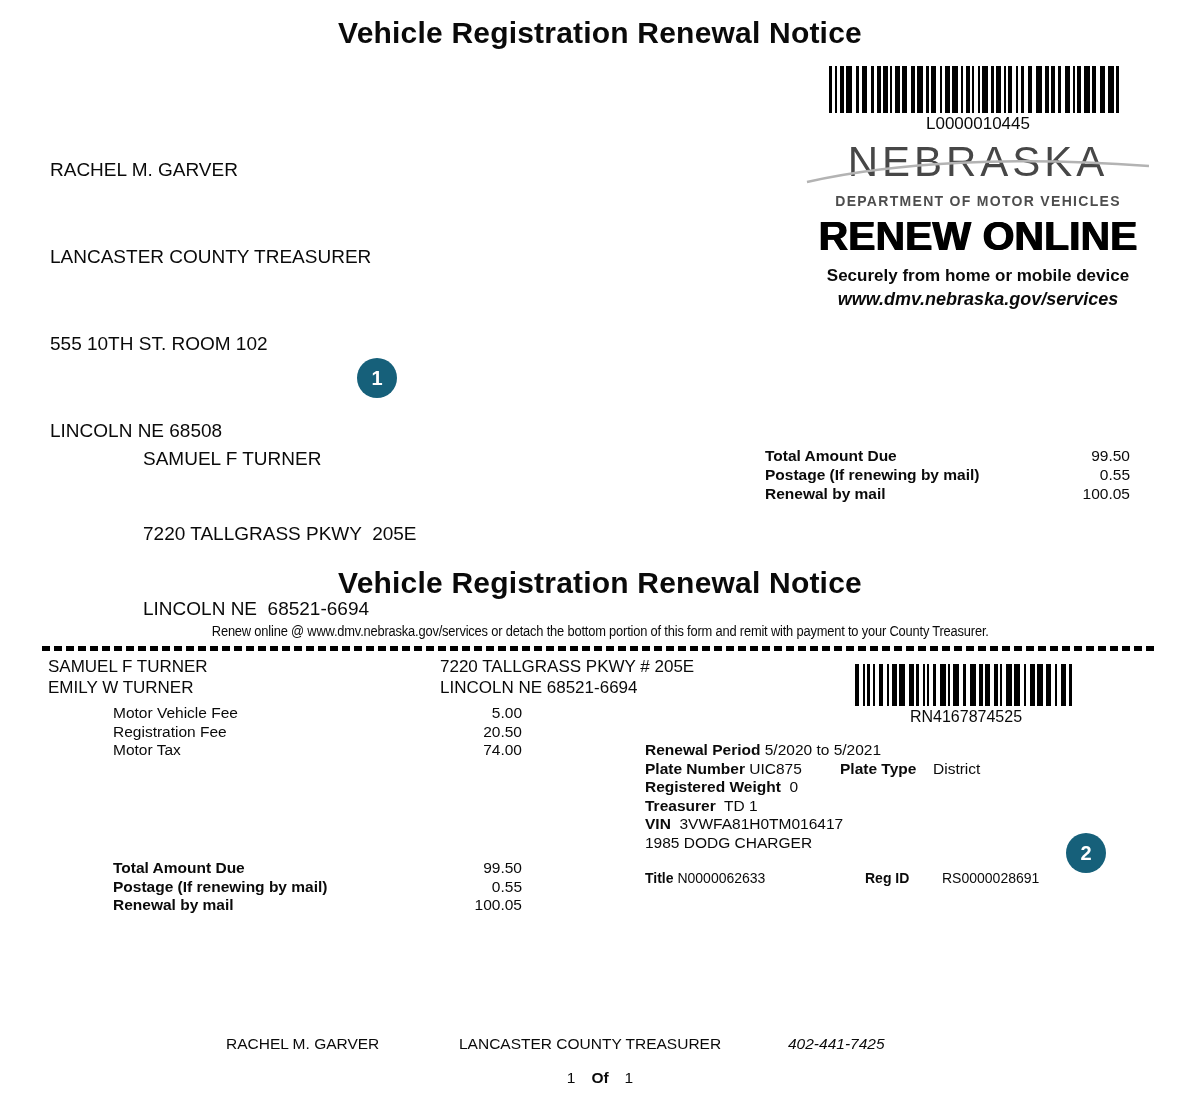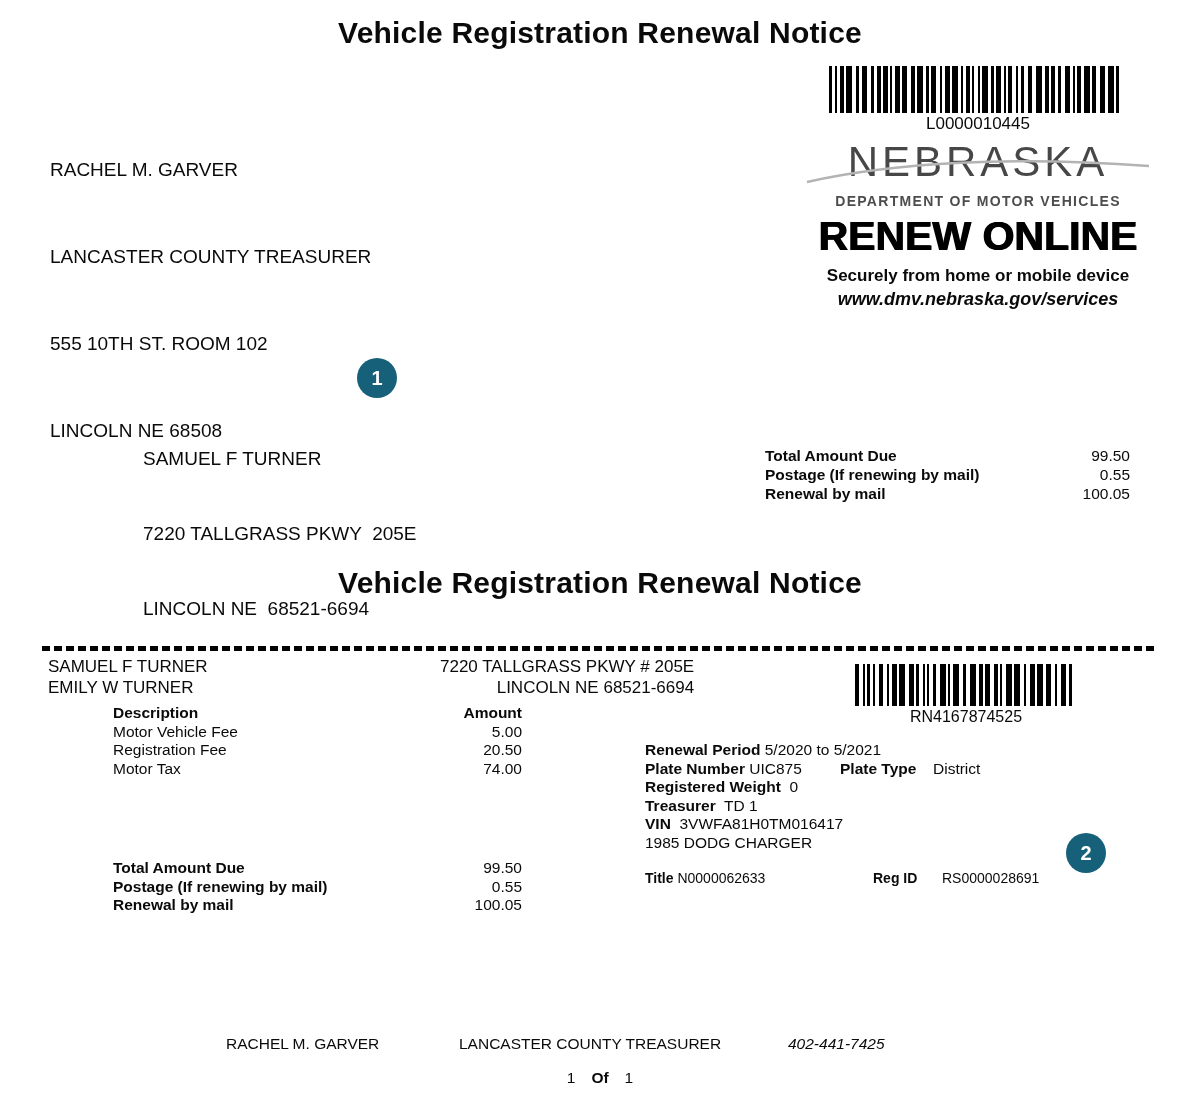--- a/index.html
+++ b/index.html
@@ -71,21 +71,21 @@
   .fee-row{display:flex;width:409px;font-size:15.5px;line-height:18.5px;}
   .fee-label{flex:1;}
   .fee-val{flex:none;width:122px;text-align:right;}
   .bold{font-weight:bold;}
   .veh-block{font-size:15.5px;line-height:18.6px;width:470px;}
   .veh-line{position:relative;white-space:pre-wrap;}
   .lbl{font-weight:bold;}
   .pt-label{position:absolute;left:195px;font-weight:bold;}
   .pt-val{position:absolute;left:288px;}
   .titlereg{position:relative;font-size:14px;width:470px;}
-  .reg-label{position:absolute;left:228px;font-weight:bold;}
+  .reg-label{position:absolute;left:220px;font-weight:bold;}
   .reg-val{position:absolute;left:297px;}
   .footer-row{left:0;top:1035px;width:1200px;height:20px;font-size:15.5px;}
   .footer-row span{position:absolute;white-space:nowrap;}
   .pagenum{
     left:0;top:1069px;width:1200px;
     display:flex;justify-content:center;gap:16px;
     font-size:15.5px;
   }
 </style>
 </head>
@@ -222,29 +222,32 @@
       <span class="tval">0.55</span>
     </div>
     <div class="trow">
       <span class="tlabel">Renewal by mail</span>
       <span class="tval">100.05</span>
     </div>
   </div>
 
   <div class="abs doc-title" style="top:566px;">Vehicle Registration Renewal Notice</div>
 
+  <div class="abs detach-note">
+    <span>Renew online @ www.dmv.nebraska.gov/services or detach the bottom portion of this form and remit with payment to your County Treasurer.</span>
+  </div>
 
   <div class="abs dash-line"></div>
 
   <div class="abs stub-names" style="left:48px;top:657px;">
     <div>SAMUEL F TURNER</div>
     <div>EMILY W TURNER</div>
   </div>
 
-  <div class="abs stub-names" style="left:440px;top:657px;text-align:right;">
+  <div class="abs stub-names" style="left:440px;top:657px;">
     <div>7220 TALLGRASS PKWY # 205E</div>
     <div>LINCOLN NE 68521-6694</div>
   </div>
 
   <div id="barcode2" class="abs barcode" style="left:855px;top:664px;">
       <div class="b" style="width: 4px;"></div>
       <div class="s" style="width: 4px;"></div>
       <div class="b" style="width: 2px;"></div>
       <div class="s" style="width: 2px;"></div>
       <div class="b" style="width: 3px;"></div>
@@ -302,24 +305,20 @@
       <div class="b" style="width: 2px;"></div>
       <div class="s" style="width: 4px;"></div>
       <div class="b" style="width: 5px;"></div>
       <div class="s" style="width: 3px;"></div>
       <div class="b" style="width: 3px;"></div>
       <div class="s" style="width: 2px;"></div>
     </div>
   <div class="abs" style="left:855px;top:708px;width:222px;text-align:center;font-size:16px;">RN4167874525</div>
 
   <div class="abs" style="left:113px;top:704px;">
-    <div class="fee-row">
-      <span class="fee-label bold">Description</span>
-      <span class="fee-val bold">Amount</span>
-    </div>
     <div class="fee-row">
       <span class="fee-label">Motor Vehicle Fee</span>
       <span class="fee-val">5.00</span>
     </div>
     <div class="fee-row">
       <span class="fee-label">Registration Fee</span>
       <span class="fee-val">20.50</span>
     </div>
     <div class="fee-row">
       <span class="fee-label">Motor Tax</span>

